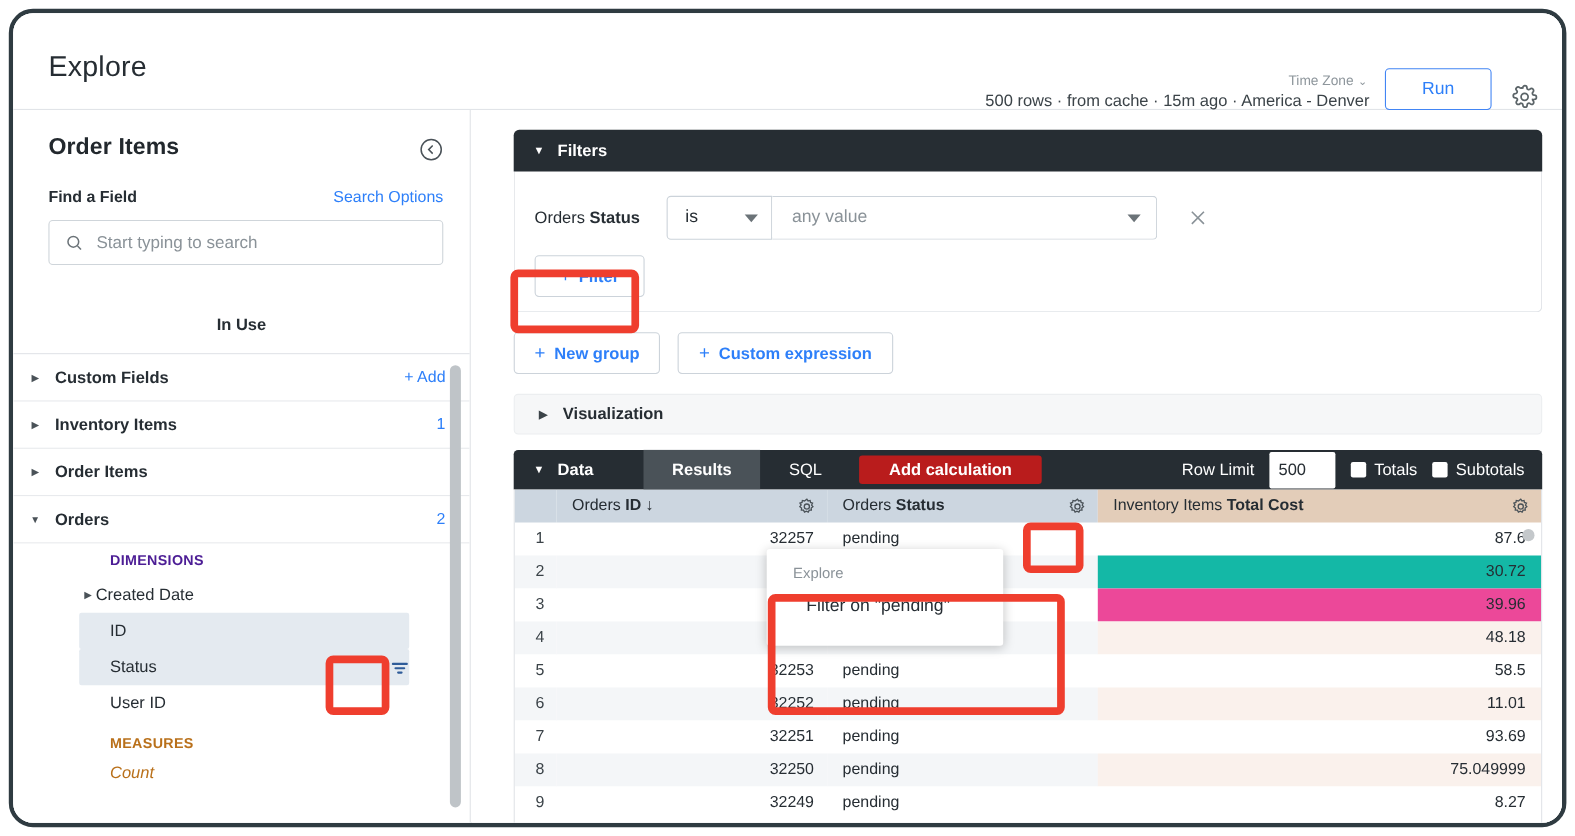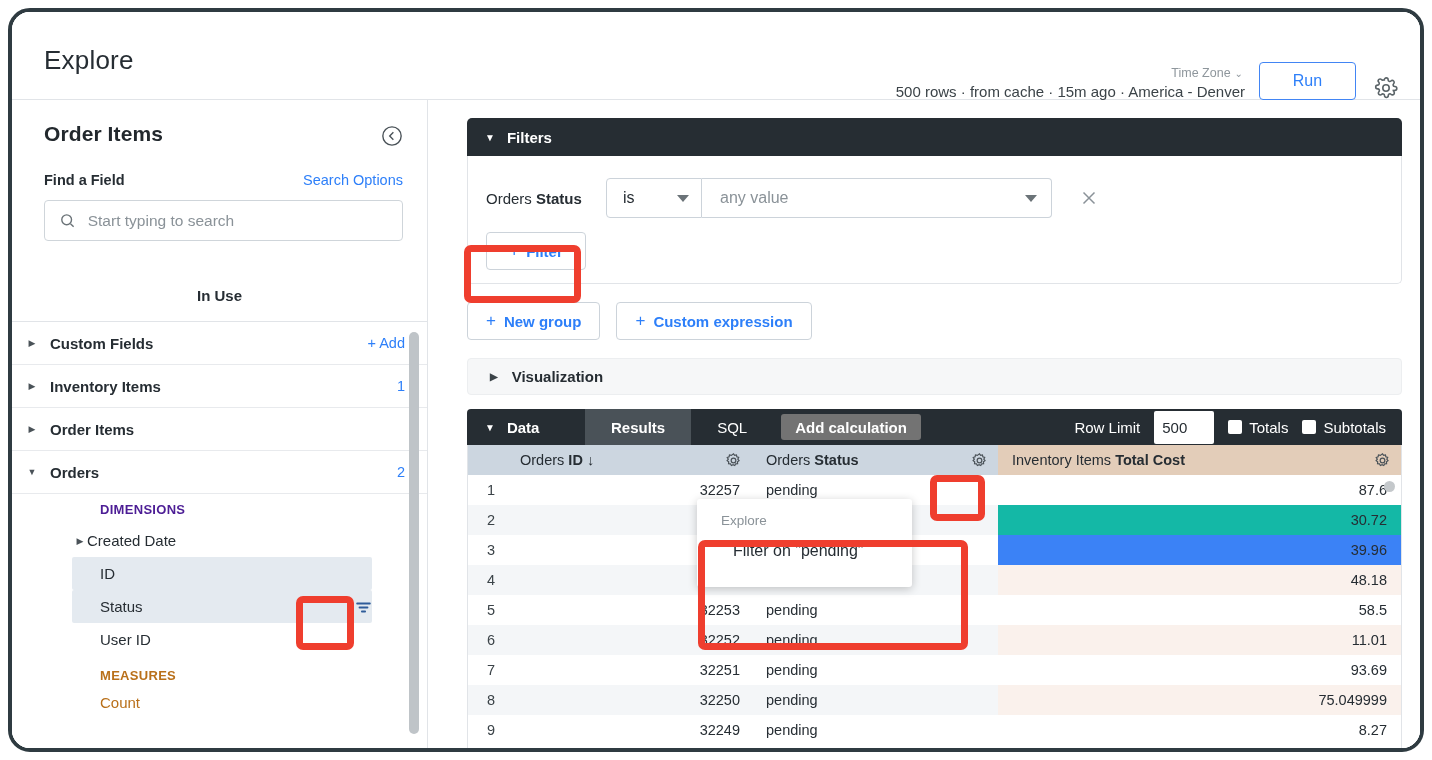--- a/index.html
+++ b/index.html
@@ -88,21 +88,21 @@
     padding-left: 88px; height: 30px; display: flex; align-items: center;
   }
   .section-label.measures { color: #b9701a; padding-top: 8px; }
   .sub-row {
     height: 33px; display:flex; align-items:center; position:relative;
     padding-left: 68px; font-size: 15px; color:#262d33; cursor:pointer;
   }
   .sub-row .tri { position:absolute; left:60px; }
   .sub-row.indent { padding-left: 88px; }
   .sub-row.hl { background: #e4eaf0; margin-left:60px; padding-left:28px; width:300px; border-radius:2px;}
-  .sub-row.measure { color: #b9701a; }
+  .sub-row.measure { color: #b9701a; font-style: italic; }
   .sb-scroll { position:absolute; right:8px; top:10px; width:10px; bottom:14px; }
   .sb-thumb { width:10px; height:100%; background:#bfc4c8; border-radius:6px;}
 
   
   .right { position: absolute; left: 417px; top: 88px; right: 0; bottom: 0; background:#fff; padding: 18px 18px 0 38px;}
   .section-dark {
     background: #262d33; border-radius: 5px 5px 0 0; height: 38px;
     display: flex; align-items: center; padding-left: 18px; color: #fff;
     font-size: 15px; font-weight: 700;
   }
@@ -152,21 +152,21 @@
   }
   .data-bar .db-title { font-weight: 700; padding-left: 18px; display:flex; align-items:center; gap:12px; width:118px;}
   .data-bar .db-title .caret { font-size: 10px; }
   .db-tab {
     height: 100%; display: flex; align-items: center; padding: 0 26px;
     font-weight: 700; font-size: 15px; cursor: pointer;
   }
   .db-tab.active { background: #4a5258; }
   .db-tab.plain { font-weight: 400; }
   .db-calc {
-    height: 26px; display:flex; align-items:center; padding: 0 14px; background: #737373;
+    height: 26px; display:flex; align-items:center; padding: 0 27px; background: #b91c1c;
     border-radius: 3px; font-size: 15px; font-weight: 700; margin-left: 8px; cursor: pointer;
   }
   .db-right { position: absolute; right: 16px; display: flex; align-items: center; gap: 14px; }
   .rowlimit-label { font-size: 15px; }
   .rowlimit-input {
     width: 60px; height: 33px; background: #ffffff; border: none; border-radius: 2px;
     color: #262d33; font-size: 15px; padding-left: 8px; font-family: "Liberation Sans", sans-serif;
     outline: none;
   }
   .chk { display: flex; align-items: center; gap: 7px; font-size: 15px; cursor:pointer;}
@@ -419,21 +419,21 @@
             <div class="trow">
               <div class="cell idx" style="background:#f4f6f8">2</div>
               <div class="cell dim-num" style="width:246px;background:#f4f6f8">32256</div>
               <div class="cell dim-txt" style="width:246px;background:#f4f6f8">pending</div>
               <div class="cell meas" style="flex:1;background:#14b8a6">30.72</div>
             </div>
             <div class="trow">
               <div class="cell idx" style="background:#fff">3</div>
               <div class="cell dim-num" style="width:246px;background:#fff">32255</div>
               <div class="cell dim-txt" style="width:246px;background:#fff">pending</div>
-              <div class="cell meas" style="flex:1;background:#3b82f6">39.96</div>
+              <div class="cell meas" style="flex:1;background:#ec4899">39.96</div>
             </div>
             <div class="trow">
               <div class="cell idx" style="background:#f4f6f8">4</div>
               <div class="cell dim-num" style="width:246px;background:#f4f6f8">32254</div>
               <div class="cell dim-txt" style="width:246px;background:#f4f6f8">cancelled</div>
               <div class="cell meas" style="flex:1;background:#faf1ec">48.18</div>
             </div>
             <div class="trow">
               <div class="cell idx" style="background:#fff">5</div>
               <div class="cell dim-num" style="width:246px;background:#fff">32253</div>

